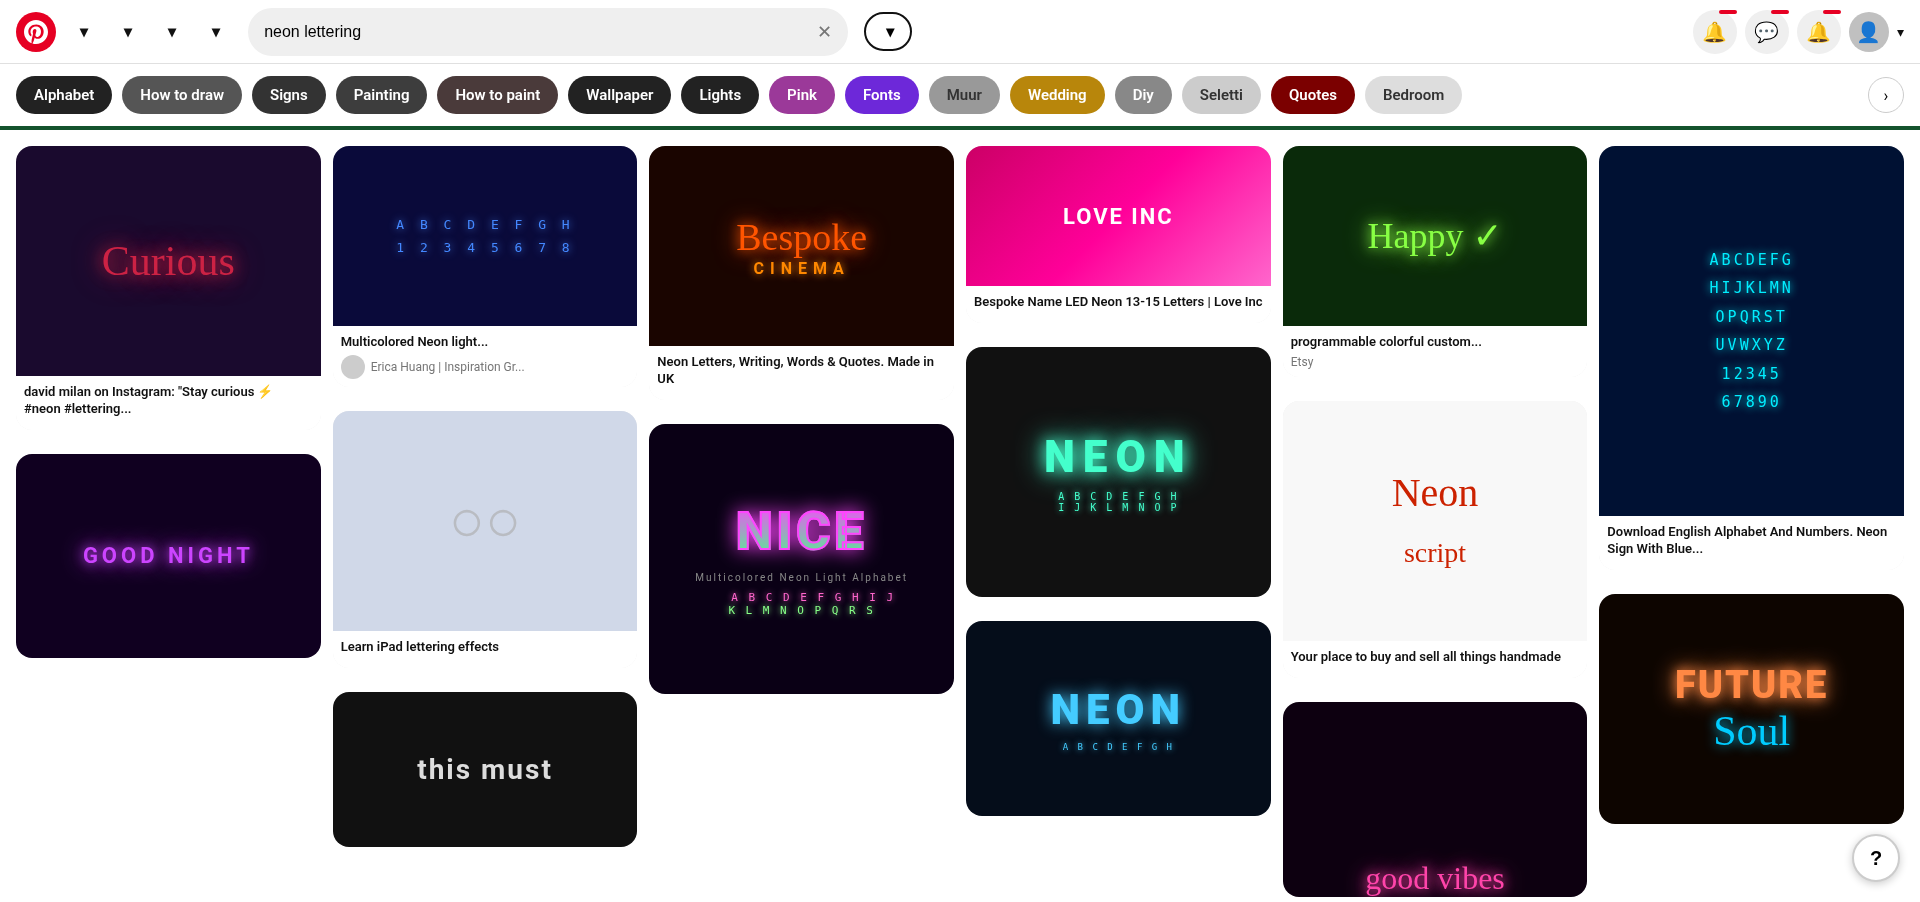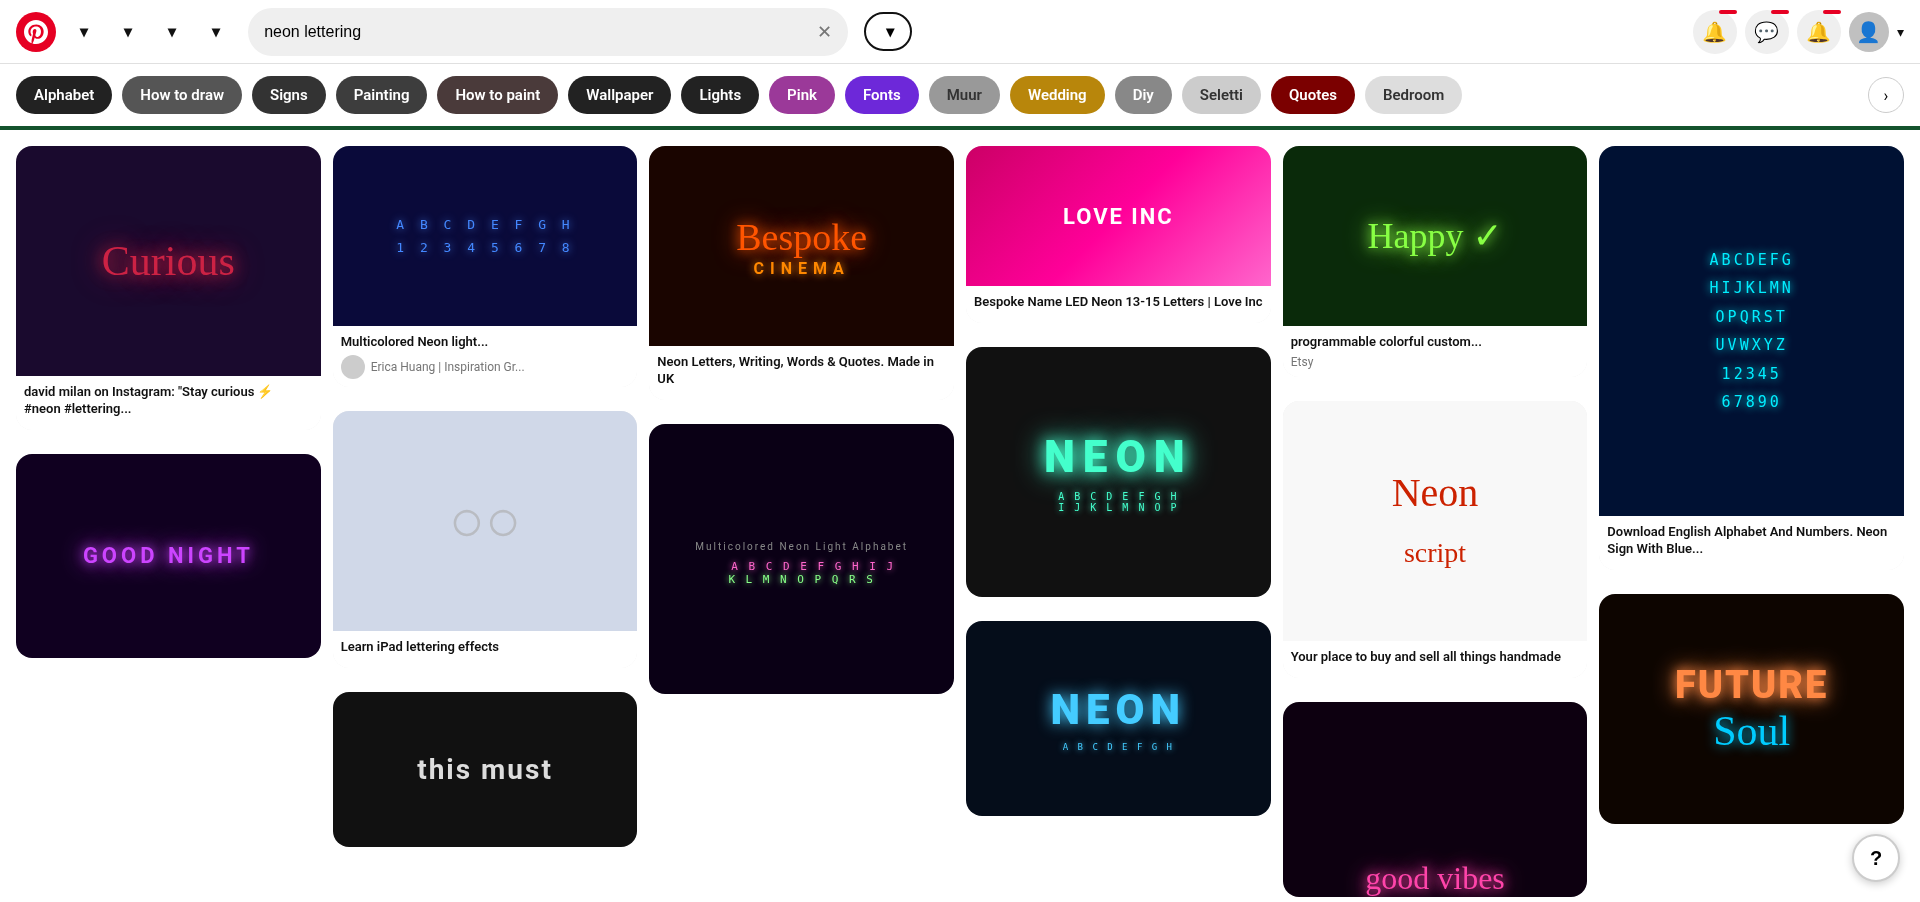--- a/index.html
+++ b/index.html
@@ -351,20 +351,21 @@
               <div style="font-family: 'Brush Script MT', cursive; font-size: 38px; color: #ff5500; text-shadow: 0 0 12px #ff5500, 0 0 25px #ff5500;">Bespoke</div>
               <div style="font-size: 16px; color: #ff8800; text-shadow: 0 0 8px #ff8800; letter-spacing: 6px; font-weight: bold;">CINEMA</div>
             </div>
           </div>
           <div class="pin-info">
             <div class="pin-title">Neon Letters, Writing, Words &amp; Quotes. Made in UK</div>
           </div>
         </div>
         <div class="pin-card">
           <div style="background: #0a0015; width:100%; height:270px; display:flex; align-items:center; justify-content:center; flex-direction:column;">
+            <div style="font-size: 52px; font-weight: 900; color: transparent; background: linear-gradient(#ff44ff, #44ff88); -webkit-background-clip: text; background-clip: text; text-shadow: none; letter-spacing: 4px; -webkit-text-stroke: 2px #ff44ff; filter: drop-shadow(0 0 10px #ff44ff);">NICE</div>
             <div style="font-size: 10px; color: #888; letter-spacing: 2px; margin-top: 10px;">Multicolored Neon Light Alphabet</div>
             <div style="font-family: monospace; font-size: 11px; color: #ff66cc; text-shadow: 0 0 6px #ff66cc; margin-top: 8px; letter-spacing:2px;padding-left:23px;">A B C D E F G H I J</div>
             <div style="font-family: monospace; font-size: 11px; color: #88ff88; text-shadow: 0 0 6px #88ff88; letter-spacing:2px;">K L M N O P Q R S</div>
           </div>
         </div>
       </div>
       <div style="flex: 1 1 0%; display: flex; flex-direction: column; gap: 12px;">
         <div class="pin-card">
           <div style="background: linear-gradient(135deg, #cc0066, #ff0099, #ff66cc); width:100%; height:140px; display:flex; align-items:center; justify-content:center;">
             <div style="font-size: 22px; font-weight: bold; color: white; letter-spacing: 2px;">LOVE INC</div>

